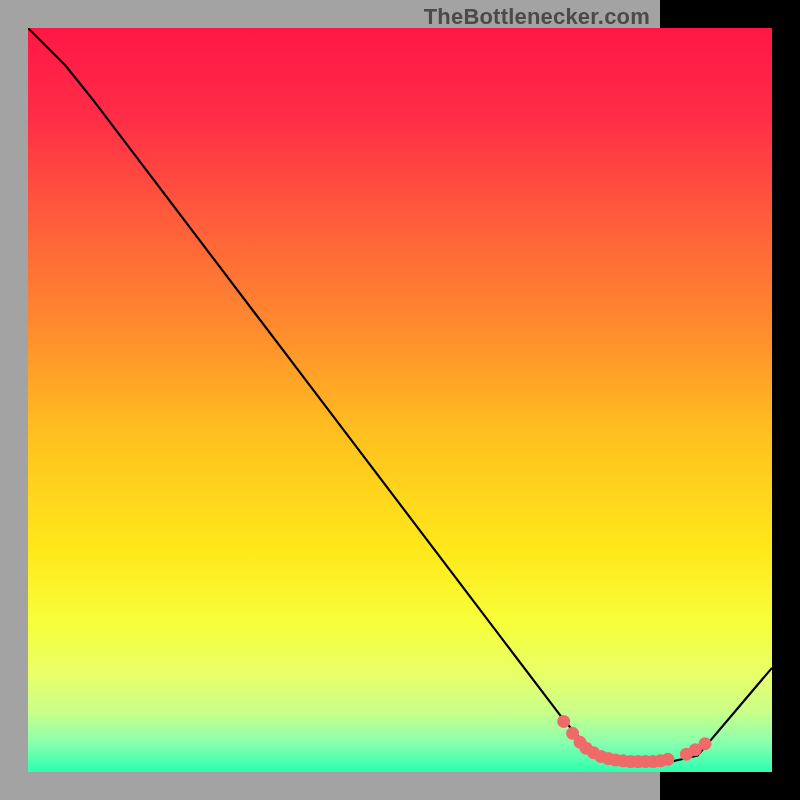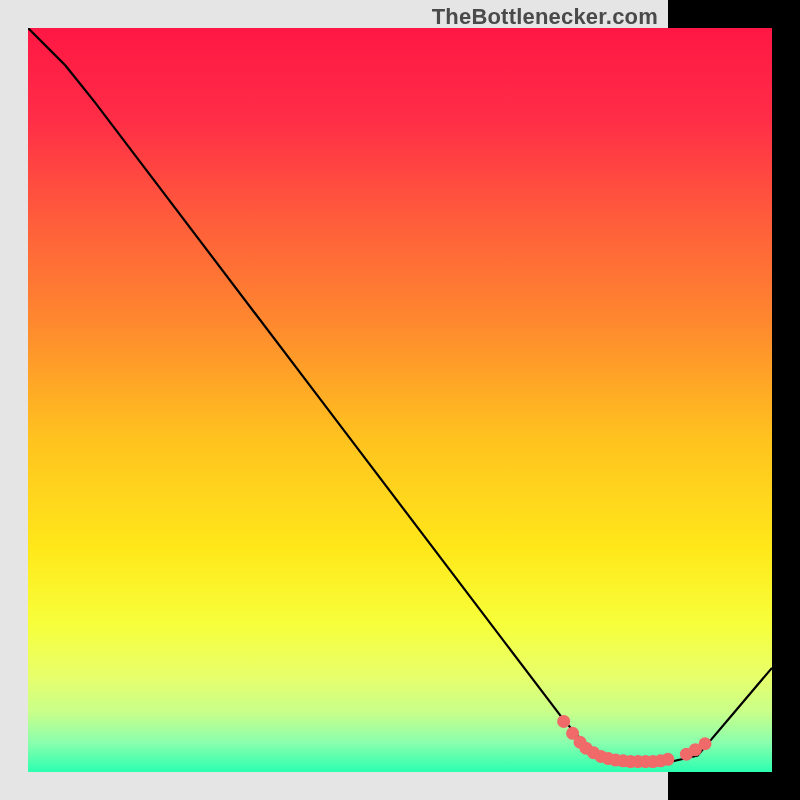--- a/index.html
+++ b/index.html
@@ -8,22 +8,21 @@
     width: 800px;
     height: 800px;
     background: #000;
     overflow: hidden;
     font-family: Arial, Helvetica, sans-serif;
   }
   .frame {
     position: relative;
     width: 660px;
     height: 800px;
-    background: #e5e5e5;
-    padding-left: 8px;
+    background: #a3a3a3;
   }
   .watermark {
     position: absolute;
     top: 4px;
     right: 10px;
     color: #4a4a4a;
     font-size: 22px;
     font-weight: 600;
     letter-spacing: 0.2px;
     z-index: 50;

